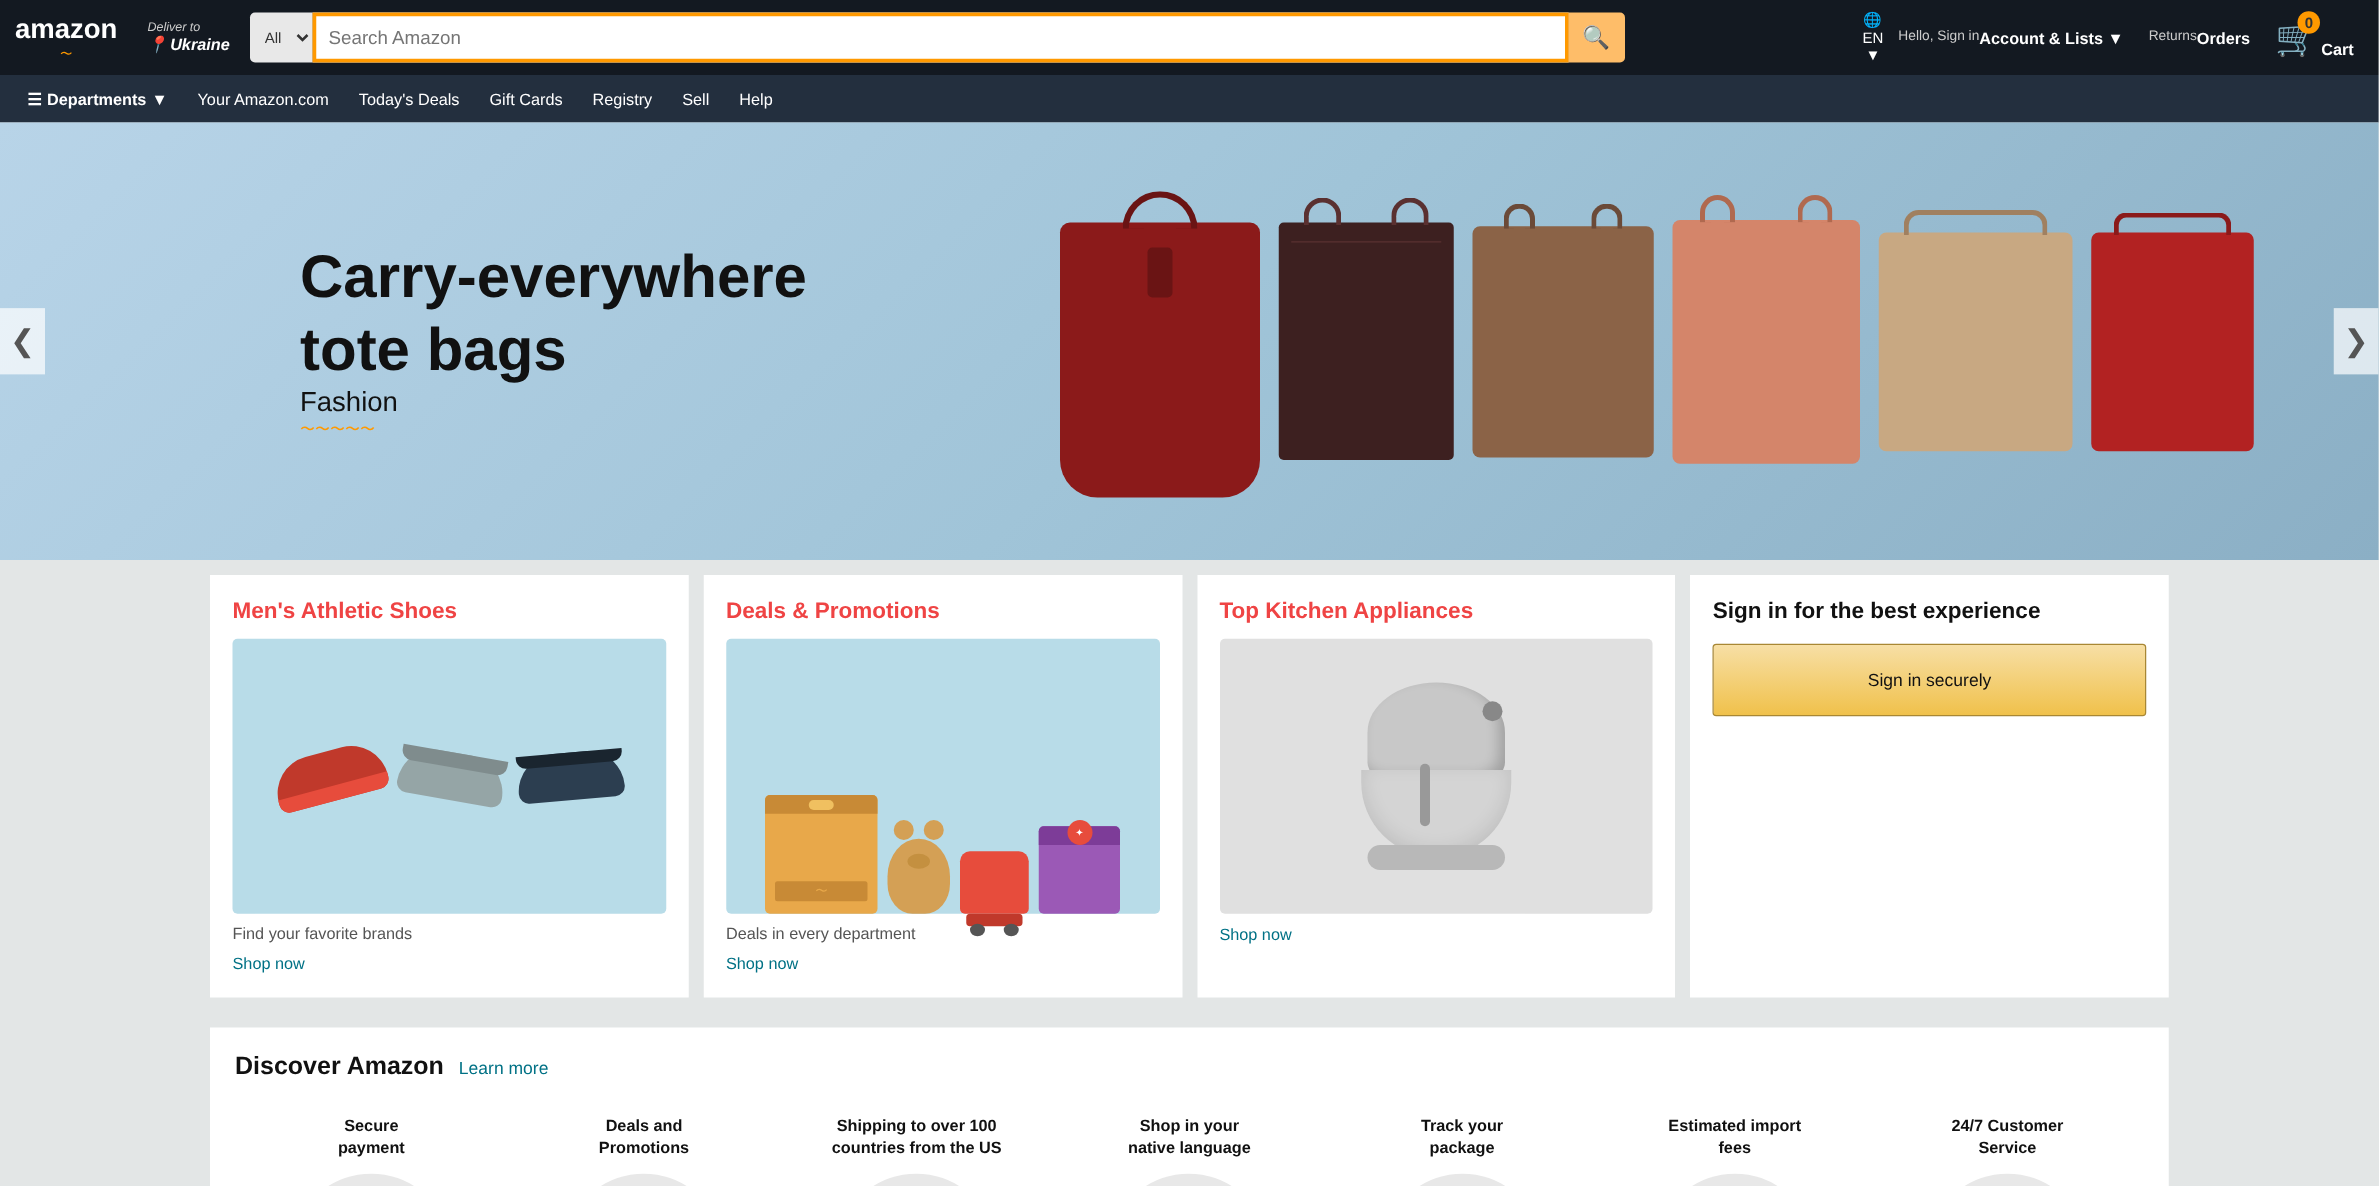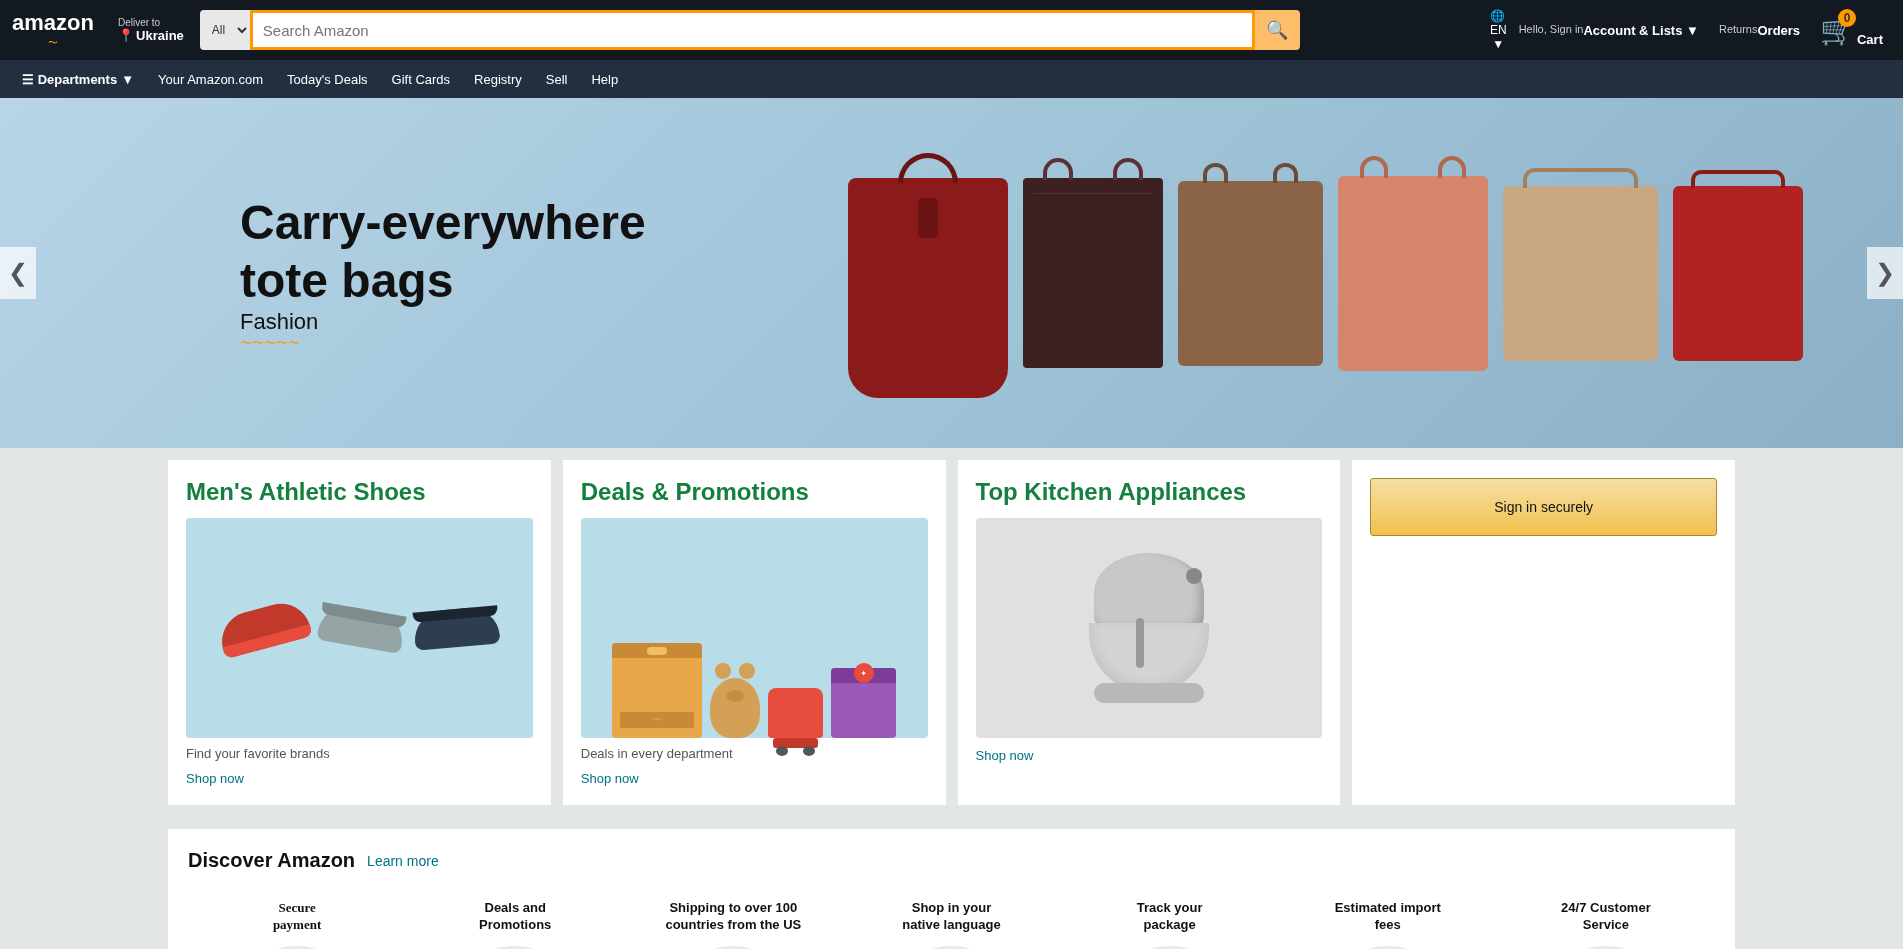--- a/index.html
+++ b/index.html
@@ -24,38 +24,38 @@
     .header-account .bold { font-size: 13px; font-weight: bold; white-space: nowrap; }
     .header-cart { display: flex; align-items: flex-end; gap: 2px; color: white; cursor: pointer; padding: 0 8px; position: relative; }
     .cart-count { position: absolute; top: -5px; left: 18px; background: #ff9900; color: #333; border-radius: 50%; font-size: 12px; font-weight: bold; width: 18px; height: 18px; display: flex; align-items: center; justify-content: center; }
     .cart-icon { font-size: 28px; }
     .cart-label { font-size: 13px; font-weight: bold; }
 
     
     .navbar { background: #232f3e; display: flex; align-items: center; padding: 0 12px; height: 38px; gap: 4px; }
     .nav-item { color: white; font-size: 13px; padding: 0 10px; cursor: pointer; height: 38px; display: flex; align-items: center; white-space: nowrap; }
     .nav-departments { font-weight: bold; display: flex; align-items: center; gap: 4px; }
-    .deliver-to { display: flex; flex-direction: column; padding: 0 8px; cursor: pointer; }
+    .deliver-to { display: flex; flex-direction: column; padding: 0 8px; cursor: pointer; font-style: italic; }
     .deliver-to .deliver-label { color: #ccc; font-size: 10px; }
     .deliver-to .deliver-country { color: white; font-size: 13px; font-weight: bold; display: flex; align-items: center; gap: 2px; }
 
     
     .hero { position: relative; width: 100%; height: 350px; background: linear-gradient(135deg, #b8d4e8 0%, #a0c4d8 50%, #8bafc5 100%); overflow: hidden; display: flex; align-items: center; }
     .hero-content { position: absolute; left: 240px; top: 50%; transform: translateY(-50%); z-index: 2; }
     .hero-title { font-size: 48px; font-weight: 700; color: #111; line-height: 1.2; }
     .hero-brand { font-size: 22px; color: #111; display: flex; flex-direction: column; align-items: flex-start; }
     .hero-brand-smile { color: #ff9900; font-size: 12px; }
     .prev-btn, .next-btn { position: absolute; top: 50%; transform: translateY(-50%); background: rgba(255,255,255,0.7); border: none; font-size: 24px; padding: 12px 8px; cursor: pointer; z-index: 10; color: #555; }
     .prev-btn { left: 0; }
     .next-btn { right: 0; }
 
     
     .cards-row { display: flex; gap: 12px; padding: 12px 168px; background: #e3e6e6; }
     .product-card { background: white; flex: 1; padding: 18px; min-width: 0; }
-    .card-title { font-size: 24px; font-weight: bold; margin-bottom: 12px; color: #15803d; }
+    .card-title { font-size: 18px; font-weight: bold; margin-bottom: 12px; color: #ef4444; }
     .card-image-placeholder { width: 100%; height: 220px; object-fit: cover; display: flex; align-items: center; justify-content: center; font-size: 12px; color: #999; margin-bottom: 8px; }
     .card-desc { font-size: 13px; color: #555; margin-bottom: 8px; }
     .card-link { color: #007185; font-size: 13px; cursor: pointer; text-decoration: none; text-align: right; }
 
     
     .signin-card { background: white; flex: 1; padding: 18px; }
     .signin-title { font-size: 18px; font-weight: bold; color: #111; margin-bottom: 16px; }
     .signin-btn { background: linear-gradient(to bottom, #f7dfa5, #f0c14b); border: 1px solid #a88734; border-radius: 3px; padding: 20px 0; width: 100%; font-size: 14px; cursor: pointer; text-align: center; color: #111; }
 
     
@@ -263,33 +263,34 @@
 
           <div style="position:absolute; top:25px; right:22px; width:16px; height:16px; background:#888; border-radius:50%;"></div>
         </div>
       </div>
     </div>
     <div class="card-desc"></div>
     <a class="card-link">Shop now</a>
   </div>
 
   <div class="signin-card">
+    <div class="signin-title">Sign in for the best experience</div>
     <button class="signin-btn">Sign in securely</button>
   </div>
 </div>
 
 <div class="discover-section">
   <div class="discover-header">
     <span class="discover-title">Discover Amazon</span>
     <a class="learn-more">Learn more</a>
   </div>
   <div class="discover-grid">
 
     <div class="discover-item">
-      <span class="discover-label" style="white-space:pre-line;font-family:Liberation Serif, serif;">Secure
+      <span class="discover-label" style="white-space:pre-line;">Secure
 payment</span>
       <div class="discover-icon-box">
         
       </div>
     </div>
 
     <div class="discover-item">
       <span class="discover-label" style="white-space:pre-line;">Deals and
 Promotions</span>
       <div class="discover-icon-box">

